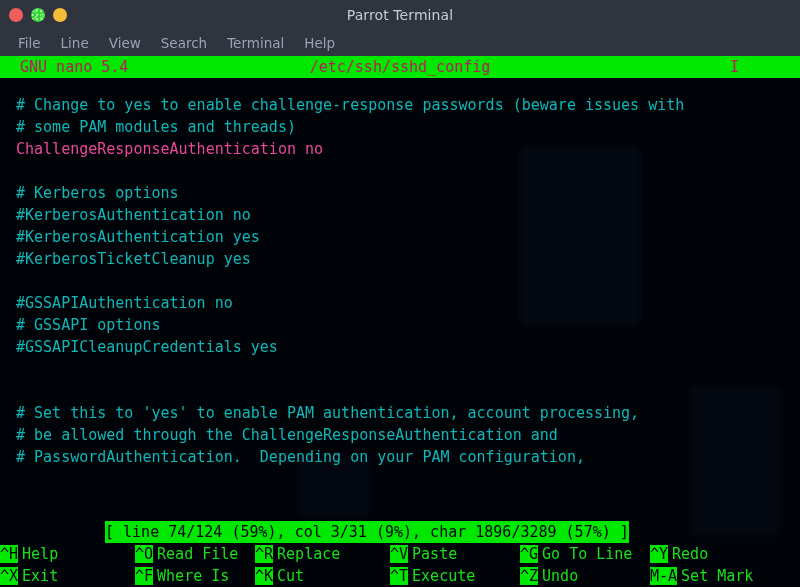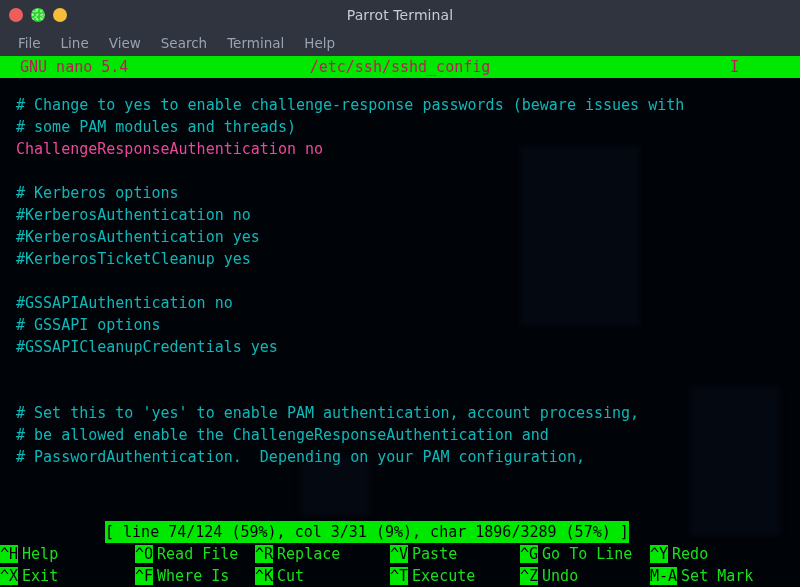--- a/index.html
+++ b/index.html
@@ -233,21 +233,21 @@
         <div class="line c-comment">#KerberosAuthentication no</div>
         <div class="line c-comment">#KerberosAuthentication yes</div>
         <div class="line c-comment">#KerberosTicketCleanup yes</div>
         <div class="line c-blank"> </div>
         <div class="line c-comment">#GSSAPIAuthentication no</div>
         <div class="line c-comment"># GSSAPI options</div>
         <div class="line c-comment">#GSSAPICleanupCredentials yes</div>
         <div class="line c-blank"> </div>
         <div class="line c-blank"> </div>
         <div class="line c-comment"># Set this to 'yes' to enable PAM authentication, account processing,</div>
-        <div class="line c-comment"># be allowed enable the ChallengeResponseAuthentication and</div>
+        <div class="line c-comment"># be allowed through the ChallengeResponseAuthentication and</div>
         <div class="line c-comment"># PasswordAuthentication.  Depending on your PAM configuration,</div>
       </div>
 
     <div class="statusline">
       <span class="stat">[ line 74/124 (59%), col 3/31 (9%), char 1896/3289 (57%) ]</span>
     </div>
 
     <div class="shortcutbar">
       <div class="srow" id="srow1"><div class="sc" style="left: 0px;"><span class="key">^H</span><span class="lbl">Help</span></div><div class="sc" style="left: 135px;"><span class="key">^O</span><span class="lbl">Read File</span></div><div class="sc" style="left: 255px;"><span class="key">^R</span><span class="lbl">Replace</span></div><div class="sc" style="left: 390px;"><span class="key">^V</span><span class="lbl">Paste</span></div><div class="sc" style="left: 520px;"><span class="key">^G</span><span class="lbl">Go To Line</span></div><div class="sc" style="left: 650px;"><span class="key">^Y</span><span class="lbl">Redo</span></div></div>
       <div class="srow" id="srow2"><div class="sc" style="left: 0px;"><span class="key">^X</span><span class="lbl">Exit</span></div><div class="sc" style="left: 135px;"><span class="key">^F</span><span class="lbl">Where Is</span></div><div class="sc" style="left: 255px;"><span class="key">^K</span><span class="lbl">Cut</span></div><div class="sc" style="left: 390px;"><span class="key">^T</span><span class="lbl">Execute</span></div><div class="sc" style="left: 520px;"><span class="key">^Z</span><span class="lbl">Undo</span></div><div class="sc" style="left: 650px;"><span class="key">M-A</span><span class="lbl">Set Mark</span></div></div>

